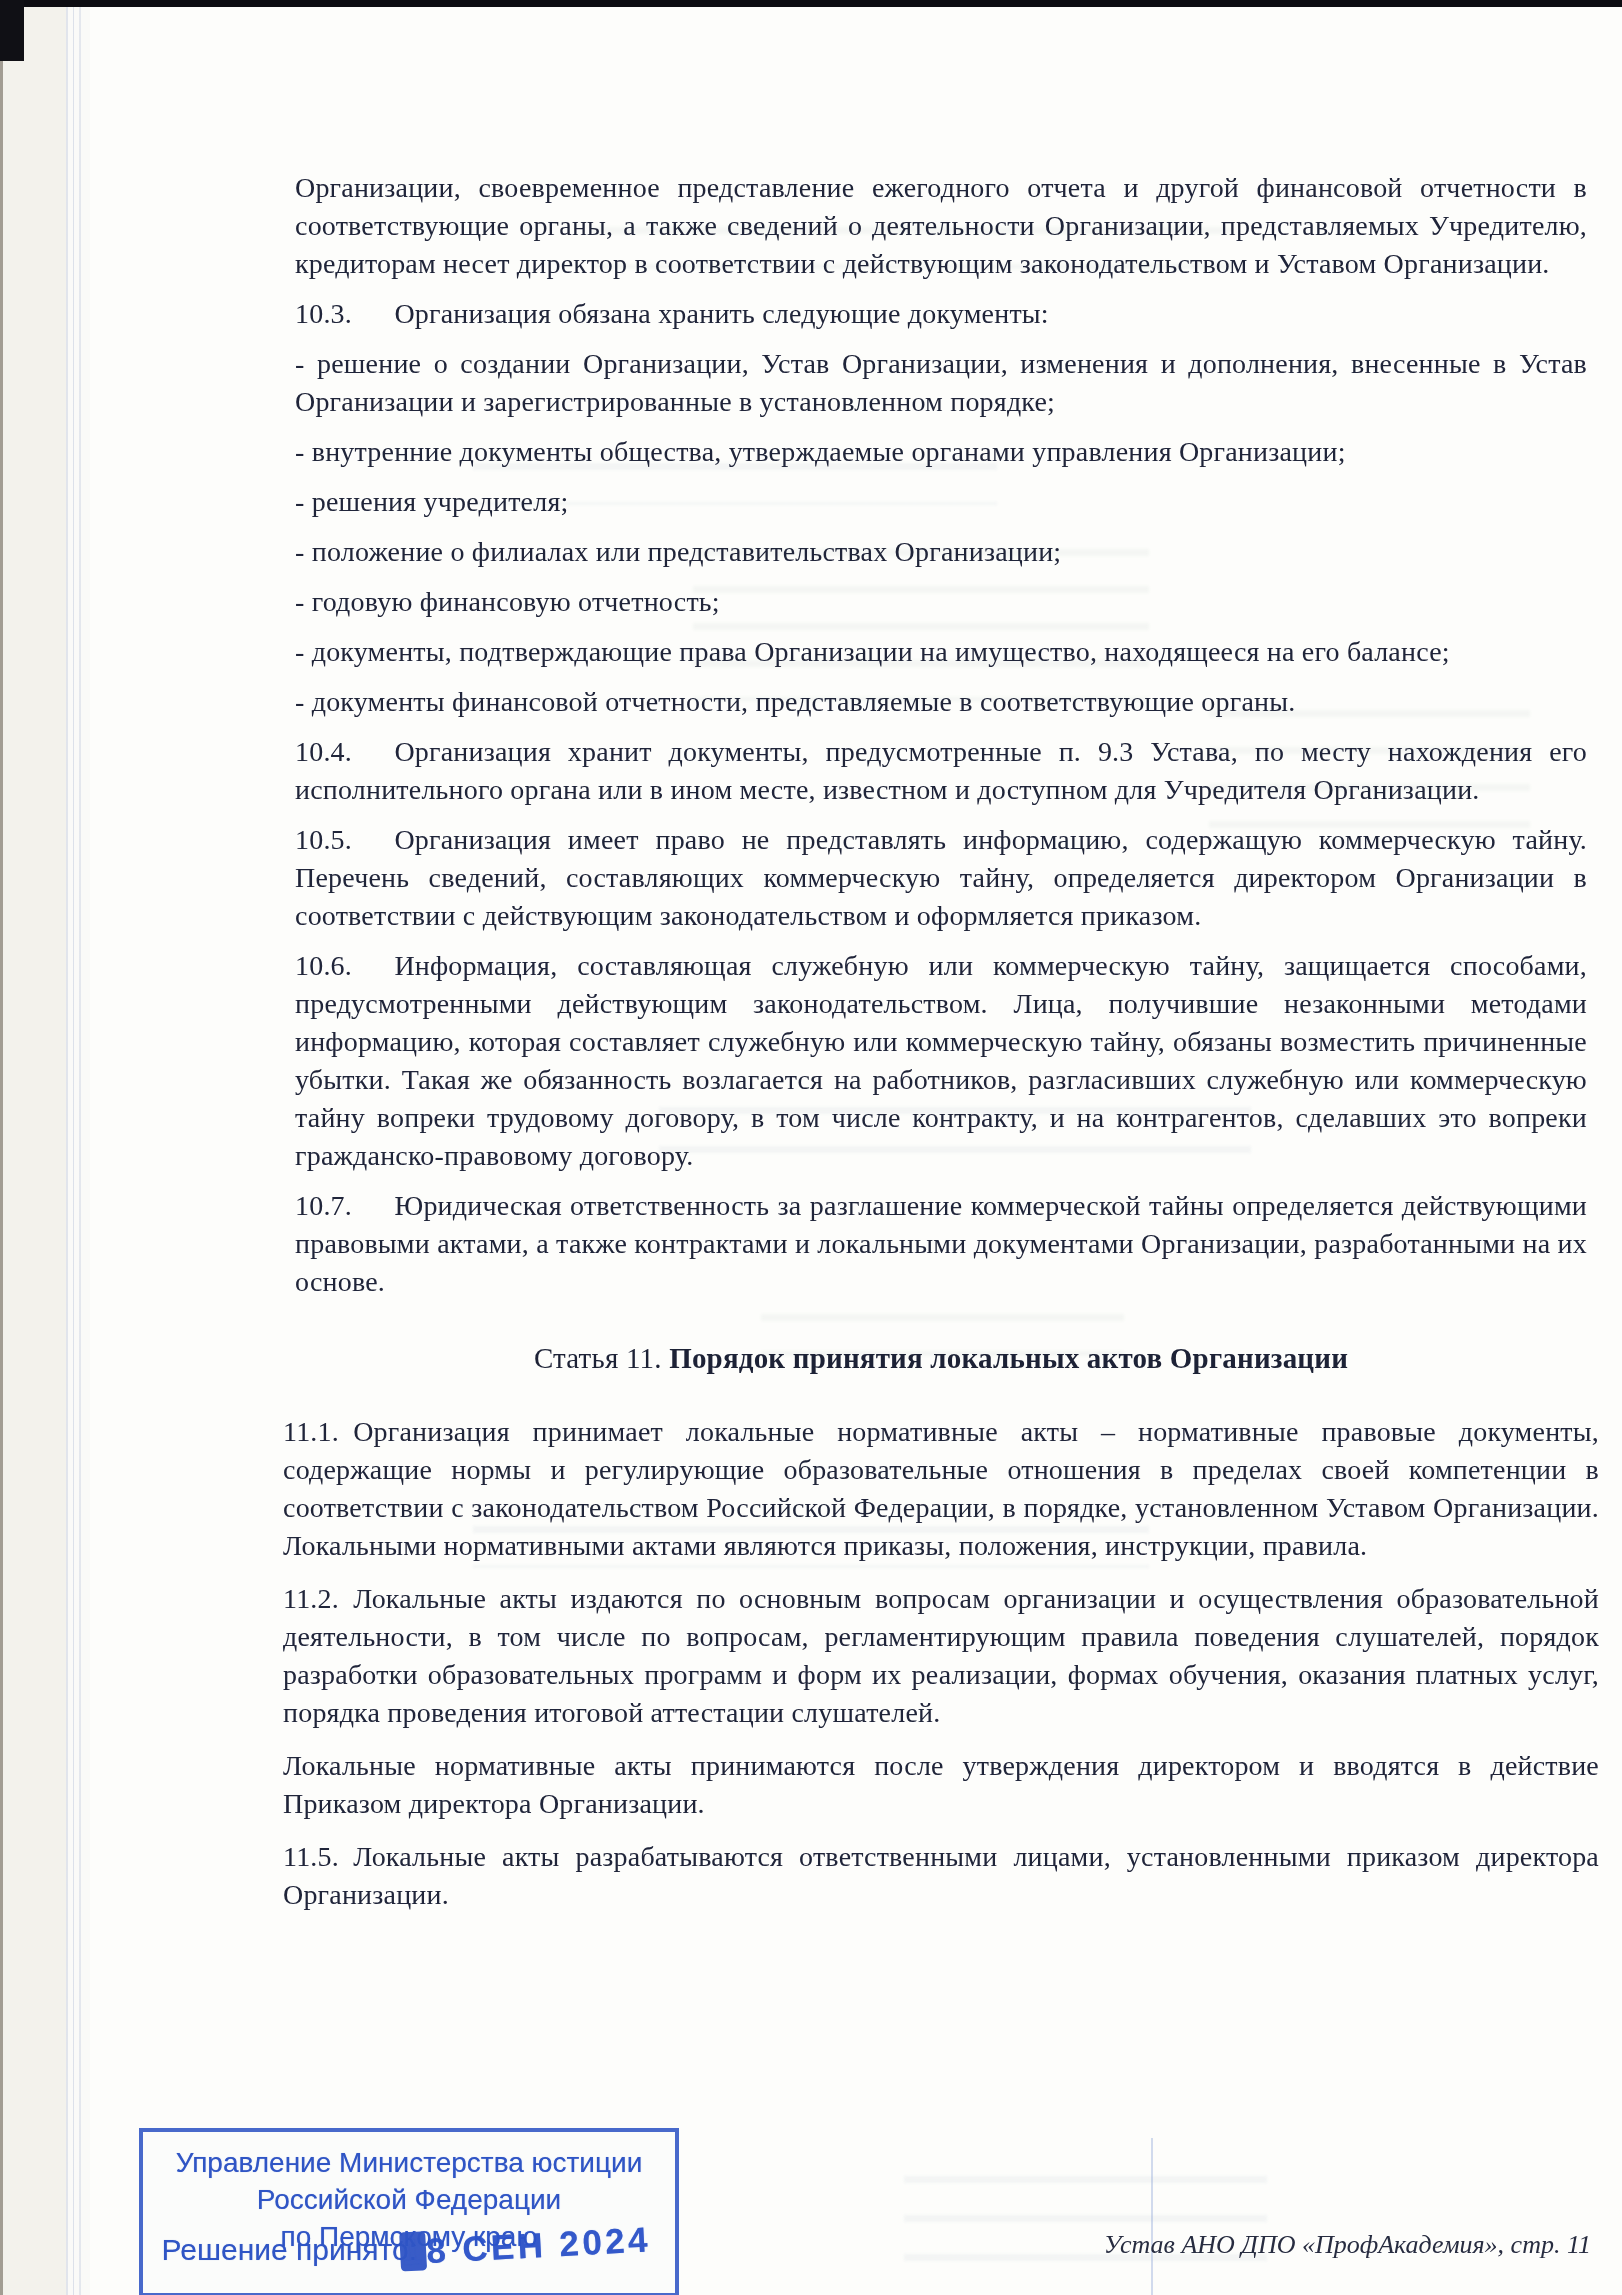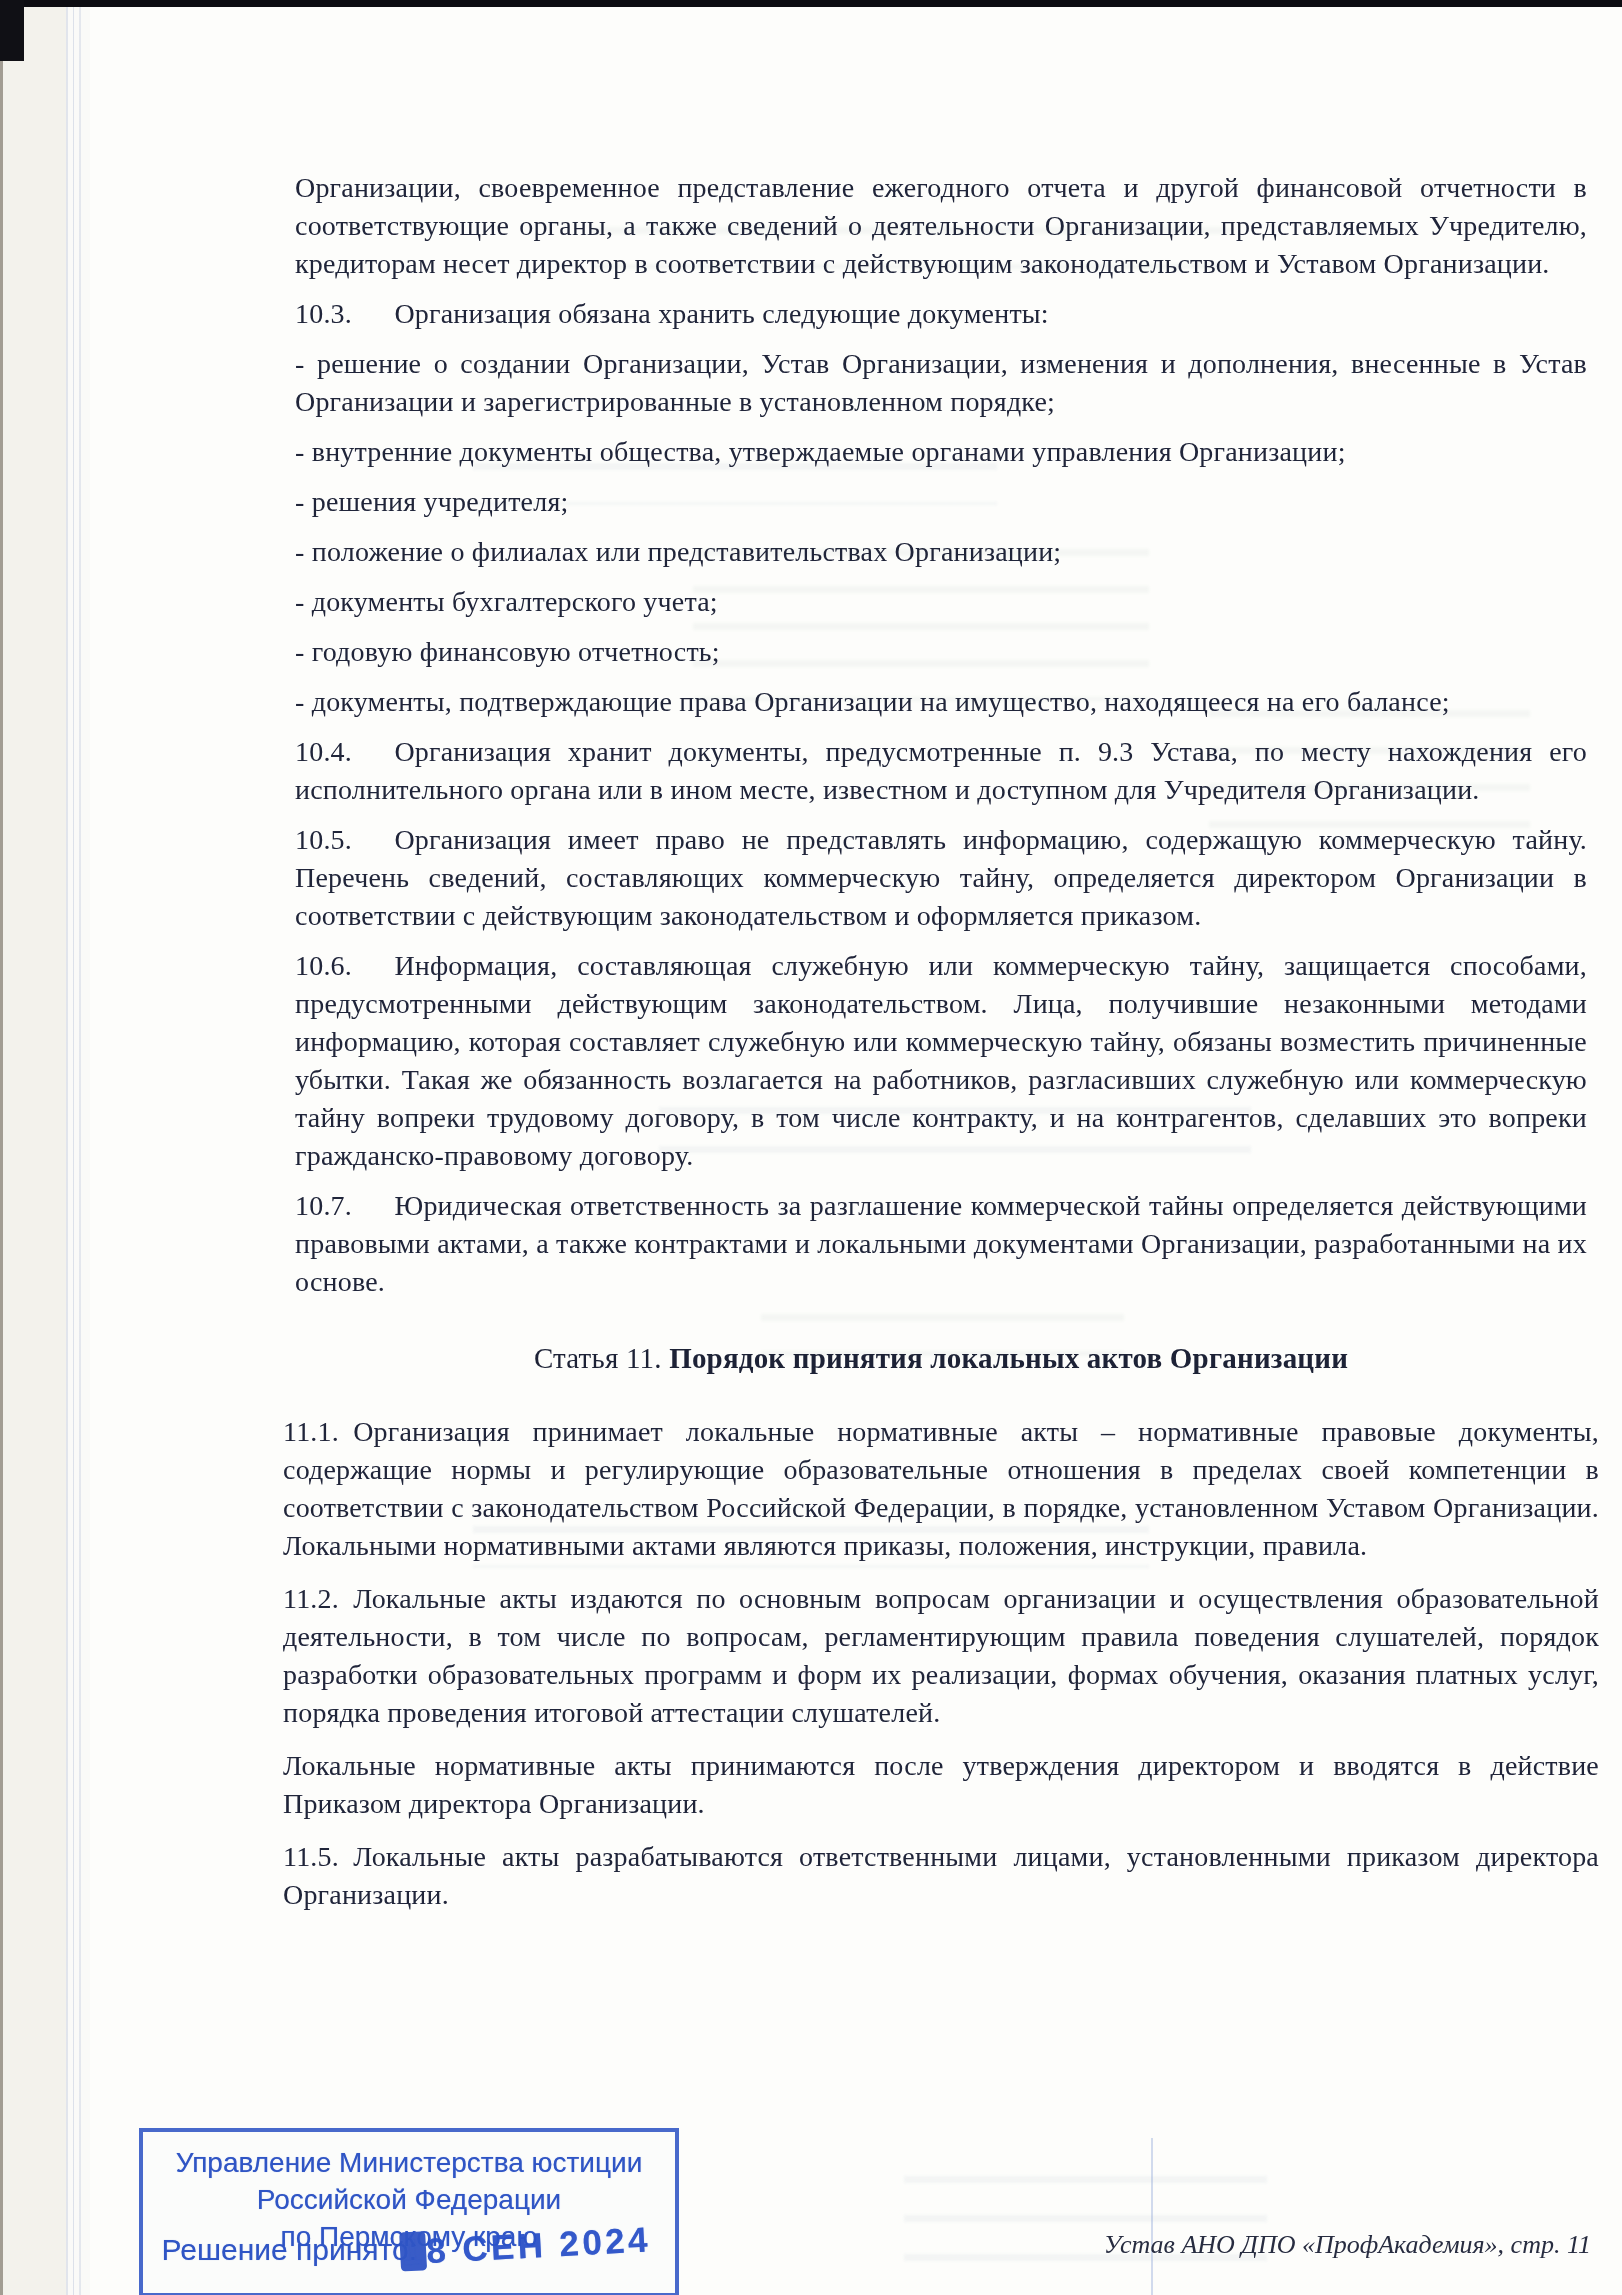--- a/index.html
+++ b/index.html
@@ -96,23 +96,23 @@
 <div class="crease"></div>
 
 <div class="text-block">
   <div>
       <p>Организации, своевременное представление ежегодного отчета и другой финансовой отчетности в соответствующие органы, а также сведений о деятельности Организации, представляемых Учредителю, кредиторам несет директор в соответствии с действующим законодательством и Уставом Организации.</p>
       <p>10.3.  Организация обязана хранить следующие документы:</p>
       <p>- решение о создании Организации, Устав Организации, изменения и дополнения, внесенные в Устав Организации и зарегистрированные в установленном порядке;</p>
       <p>- внутренние документы общества, утверждаемые органами управления Организации;</p>
       <p>- решения учредителя;</p>
       <p>- положение о филиалах или представительствах Организации;</p>
-      <p>- документы бухгалтерского учета;</p>
       <p>- годовую финансовую отчетность;</p>
       <p>- документы, подтверждающие права Организации на имущество, находящееся на его балансе;</p>
+      <p>- документы финансовой отчетности, представляемые в соответствующие органы.</p>
       <p>10.4.  Организация хранит документы, предусмотренные п. 9.3 Устава, по месту нахождения его исполнительного органа или в ином месте, известном и доступном для Учредителя Организации.</p>
       <p>10.5.  Организация имеет право не представлять информацию, содержащую коммерческую тайну. Перечень сведений, составляющих коммерческую тайну, определяется директором Организации в соответствии с действующим законодательством и оформляется приказом.</p>
       <p>10.6.  Информация, составляющая служебную или коммерческую тайну, защищается способами, предусмотренными действующим законодательством. Лица, получившие незаконными методами информацию, которая составляет служебную или коммерческую тайну, обязаны возместить причиненные убытки. Такая же обязанность возлагается на работников, разгласивших служебную или коммерческую тайну вопреки трудовому договору, в том числе контракту, и на контрагентов, сделавших это вопреки гражданско-правовому договору.</p>
       <p>10.7.  Юридическая ответственность за разглашение коммерческой тайны определяется действующими правовыми актами, а также контрактами и локальными документами Организации, разработанными на их основе.</p>
     </div>
 
   <h2 class="heading">
     <span>Статья 11.</span>
     <span class="bold">Порядок принятия локальных актов Организации</span>
   </h2>

